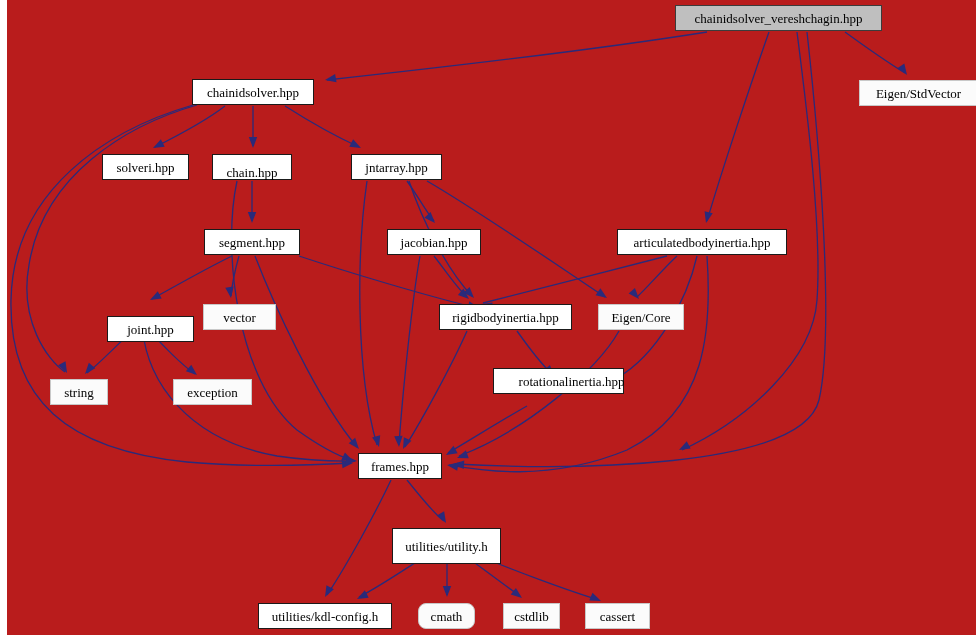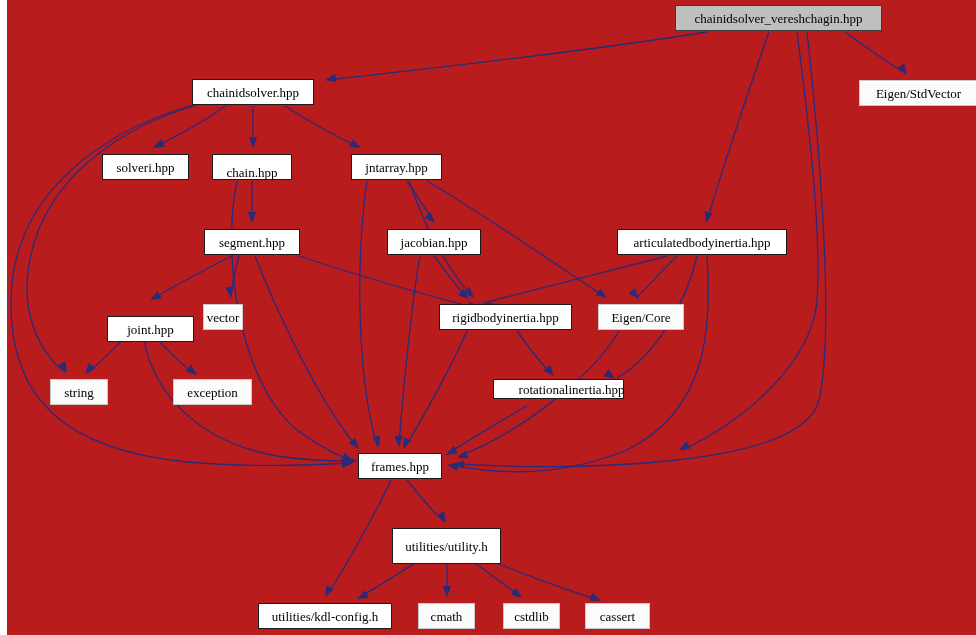--- a/index.html
+++ b/index.html
@@ -164,48 +164,48 @@
       </div>
       <div class="node hdr" style="left: 380px; top: 229px; width: 94px; height: 26px;">
         <span>jacobian.hpp</span>
       </div>
       <div class="node hdr" style="left: 610px; top: 229px; width: 170px; height: 26px;">
         <span>articulatedbodyinertia.hpp</span>
       </div>
       <div class="node hdr" style="left: 100px; top: 316px; width: 87px; height: 26px;">
         <span>joint.hpp</span>
       </div>
-      <div class="node lib" style="left: 196px; top: 304px; width: 40px; height: 26px;">
+      <div class="node lib" style="left: 196px; top: 304px; width: 73px; height: 26px;">
         <span>vector</span>
       </div>
       <div class="node hdr" style="left: 432px; top: 304px; width: 133px; height: 26px;">
         <span>rigidbodyinertia.hpp</span>
       </div>
       <div class="node lib" style="left: 591px; top: 304px; width: 86px; height: 26px;">
         <span>Eigen/Core</span>
       </div>
       <div class="node lib" style="left: 43px; top: 379px; width: 58px; height: 26px; justify-content: center;">
         <span>string</span>
       </div>
       <div class="node lib" style="left: 166px; top: 379px; width: 79px; height: 26px;">
         <span>exception</span>
       </div>
-      <div class="node hdr" style="left: 486px; top: 379px; width: 131px; height: 20px; padding-left: 26px;">
+      <div class="node hdr" style="left: 486px; top: 368px; width: 131px; height: 26px; padding-left: 26px;">
         <span>rotationalinertia.hpp</span>
       </div>
       <div class="node hdr" style="left: 351px; top: 453px; width: 84px; height: 26px; text-align: right;">
         <span>frames.hpp</span>
       </div>
       <div class="node hdr" style="left: 385px; top: 528px; width: 109px; height: 36px;">
         <span>utilities/utility.h</span>
       </div>
       <div class="node hdr" style="left: 251px; top: 603px; width: 134px; height: 26px;">
         <span>utilities/kdl-config.h</span>
       </div>
-      <div class="node lib" style="left: 411px; top: 603px; width: 57px; height: 26px;">
+      <div class="node lib" style="left: 411px; top: 603px; width: 57px; height: 26px; border-radius: 8px;">
         <span>cmath</span>
       </div>
       <div class="node lib" style="left: 496px; top: 603px; width: 57px; height: 26px;">
         <span>cstdlib</span>
       </div>
       <div class="node lib" style="left: 578px; top: 603px; width: 65px; height: 26px;">
         <span>cassert</span>
       </div>
     </div>
 </div>

